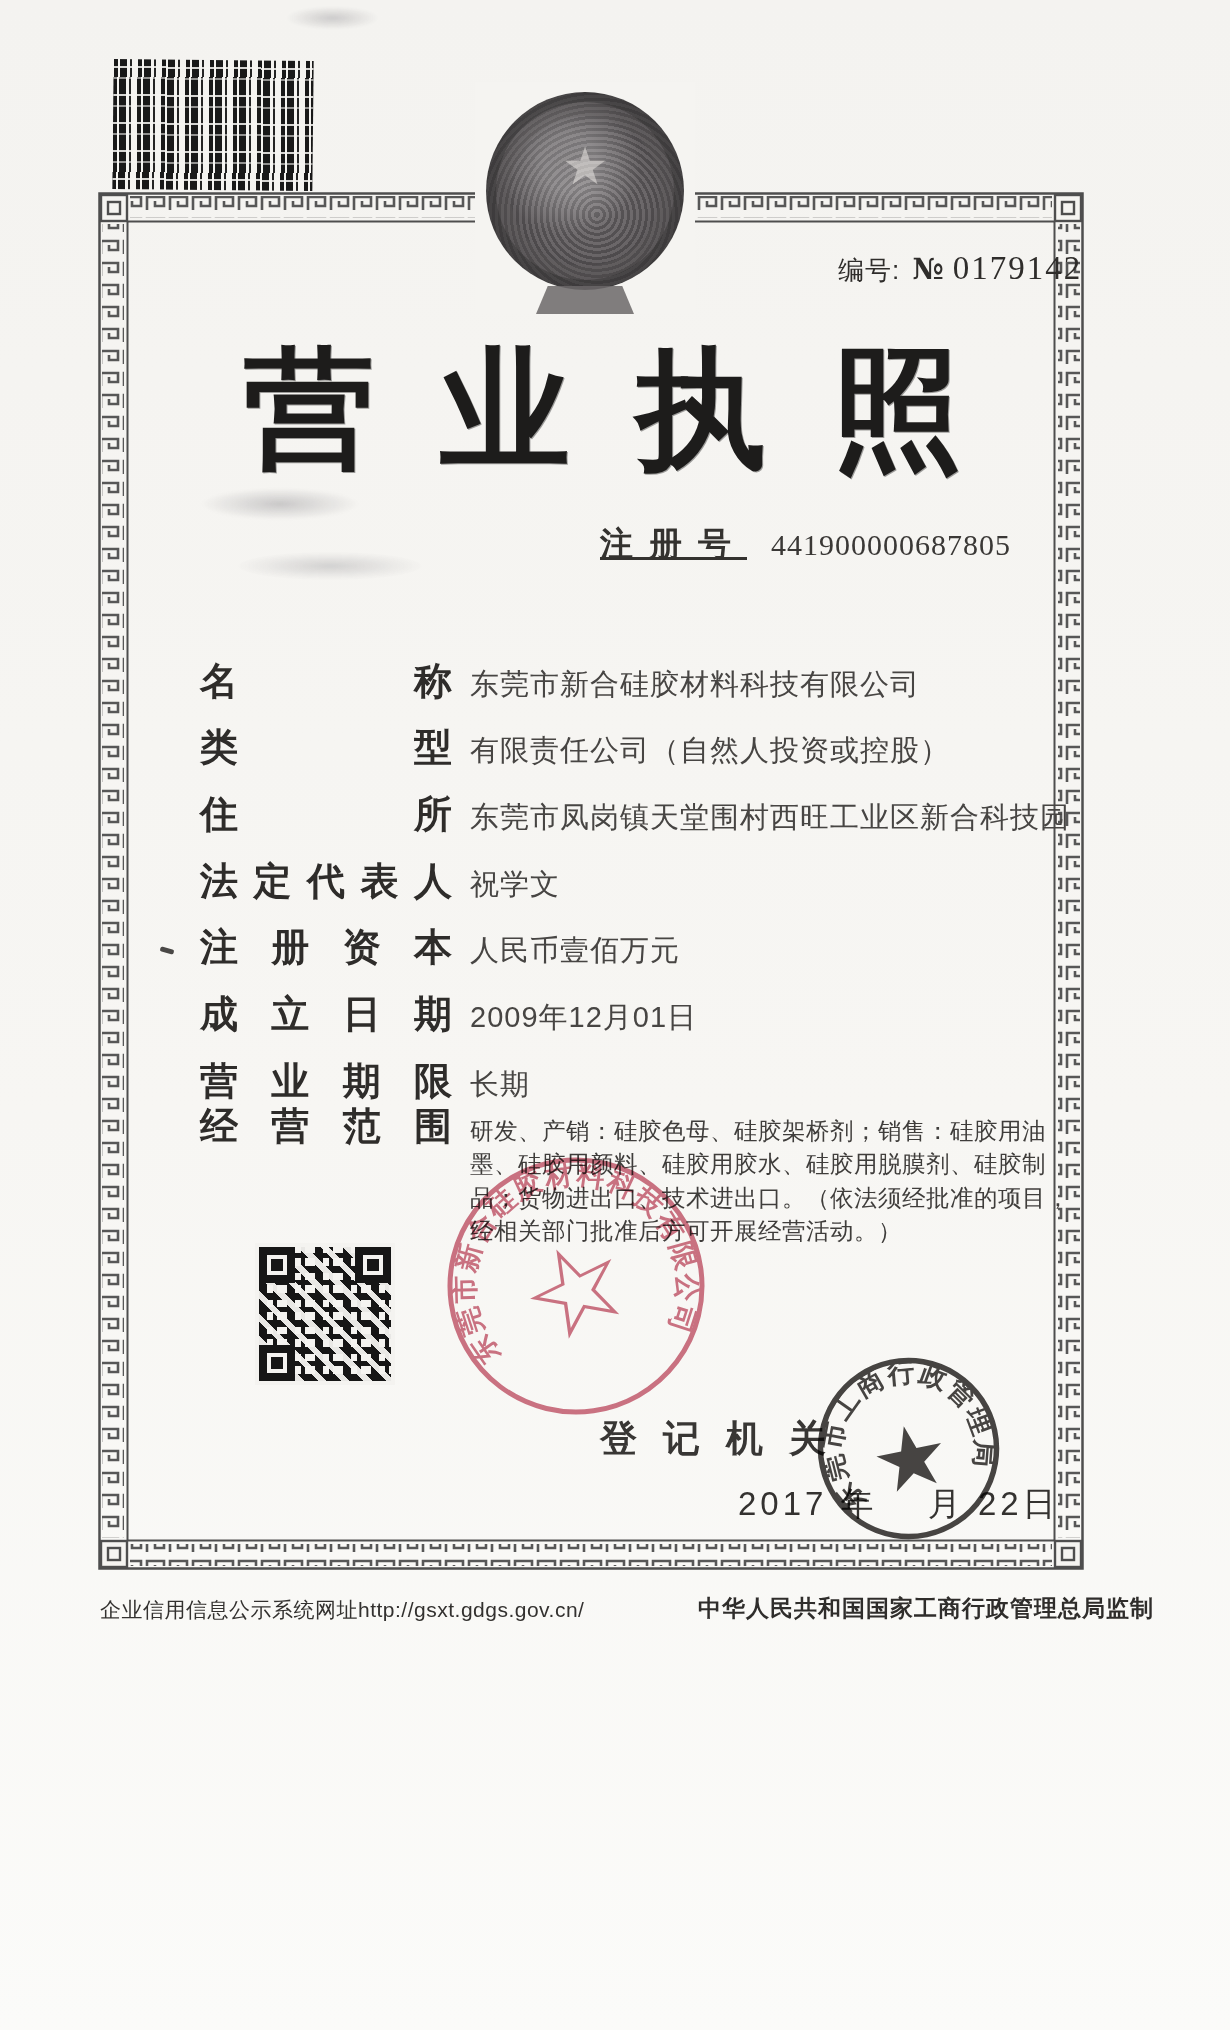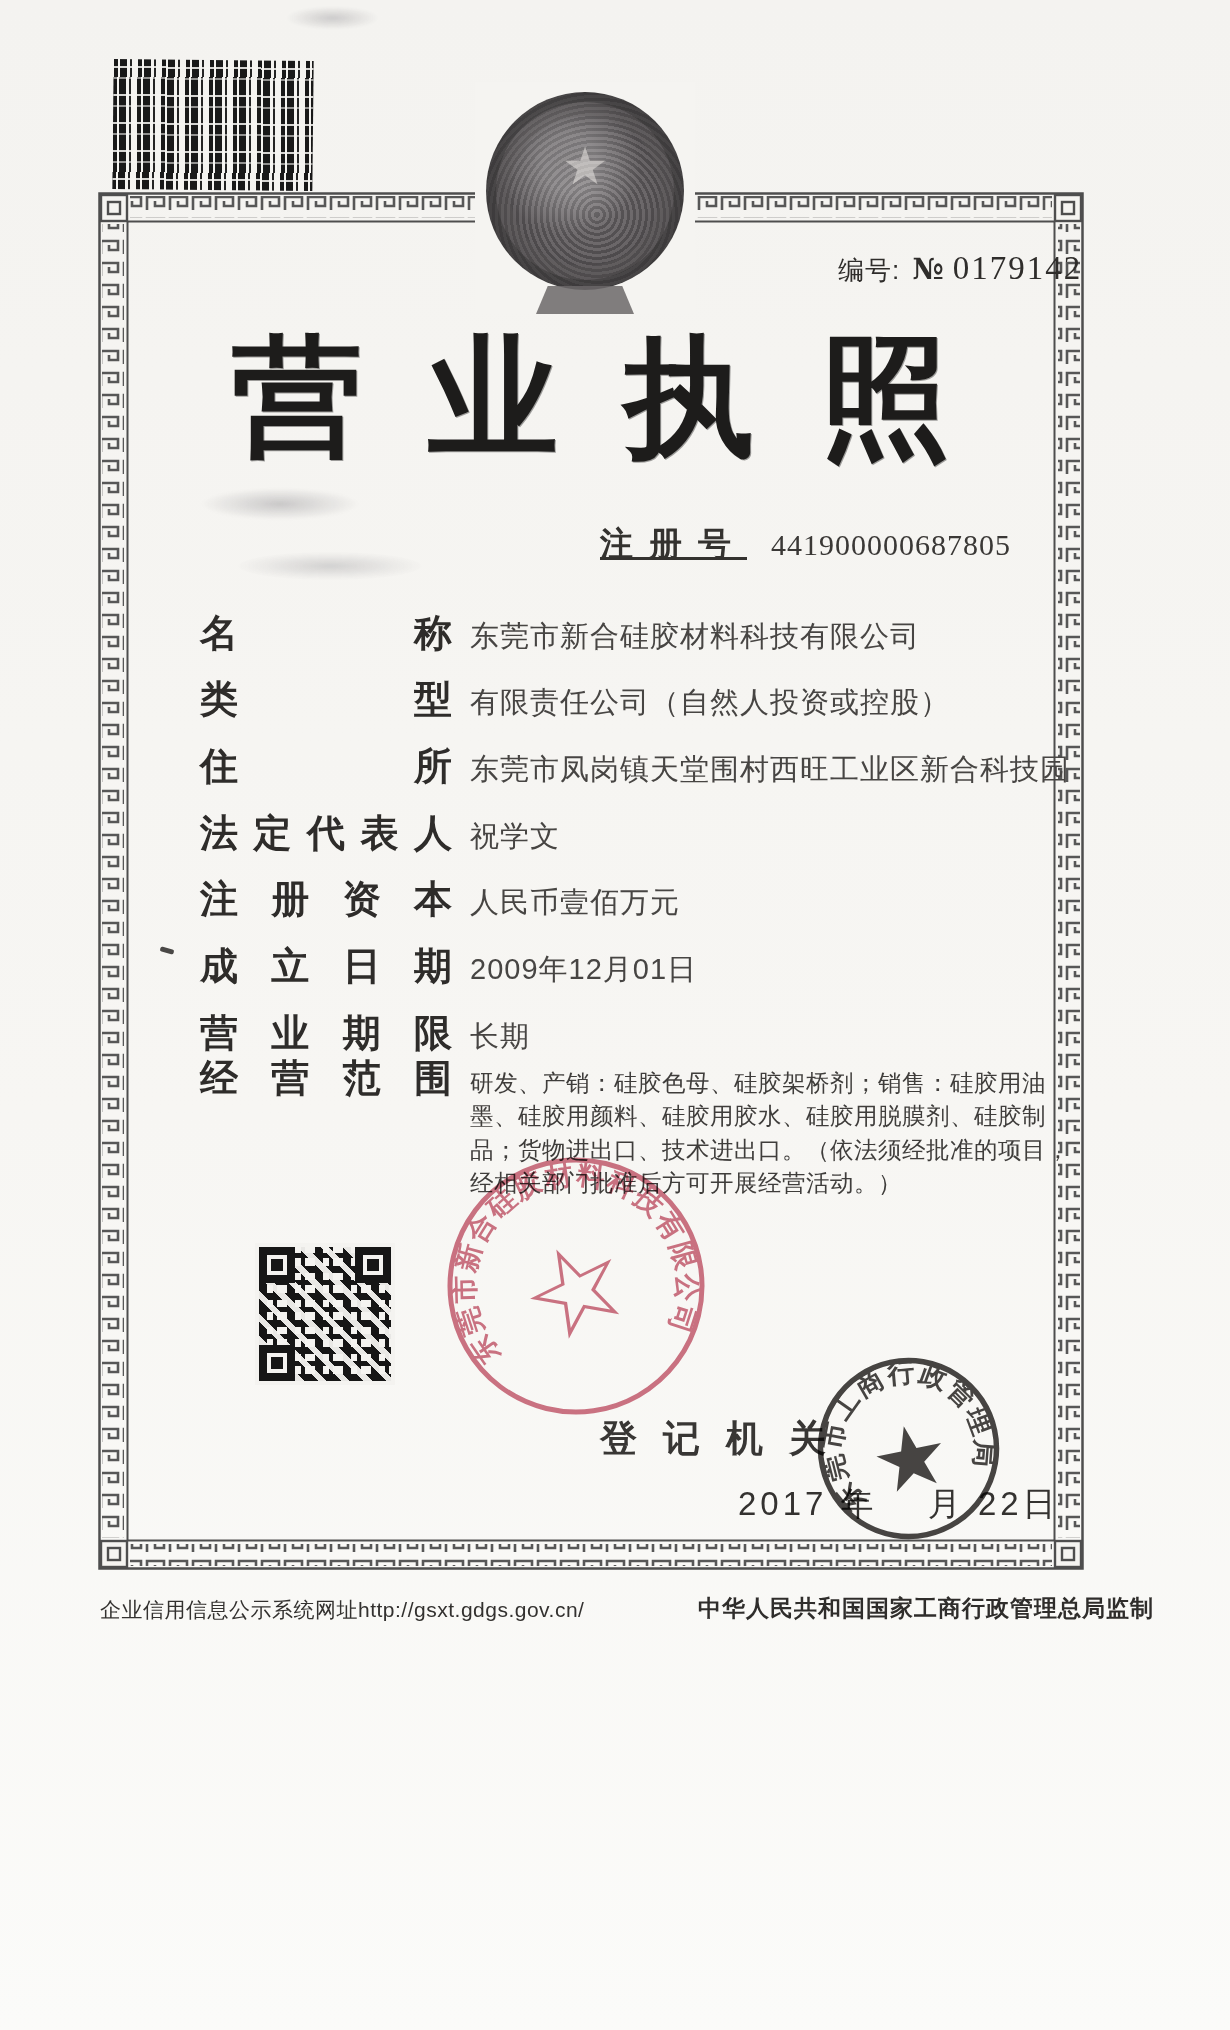--- a/index.html
+++ b/index.html
@@ -35,35 +35,35 @@
     clip-path:polygon(12% 0, 88% 0, 100% 100%, 0 100%);
   }
   
   .frame{position:absolute; left:98px; top:192px; z-index:1;}
   
   .serial{position:absolute; left:838px; top:250px; z-index:4; font-size:26px; color:#2f2d2b; letter-spacing:1px;}
   .serial .no{font-family:"DejaVu Serif", serif; font-weight:700; font-size:29px; margin:0 8px 0 12px;}
   .serial .digits{font-family:Liberation Serif, serif; font-size:33px; letter-spacing:2px;}
   
   .title{
-    position:absolute; left:98px; top:316px; width:986px; margin:0; z-index:4;
+    position:absolute; left:98px; top:316px; width:986px; margin:12px; z-index:4;
     text-align:center; font-size:130px; line-height:1.25; font-weight:800; color:#1d1c1b;
     letter-spacing:66px; transform:translateX(33px);
     text-shadow:1px 1px 0 rgba(20,20,20,.4);
   }
   
   .regno{position:absolute; left:600px; top:522px; z-index:4; display:flex; align-items:baseline; gap:24px;}
   .reg-label{font-size:33px; letter-spacing:16px; font-weight:600; color:#34322f;text-decoration:underline;}
   .reg-num{font-family:"Liberation Serif", serif; font-size:30px; color:#3a3836; letter-spacing:1px;}
   
   .fields{position:absolute; left:200px; top:608px; width:885px; height:640px; z-index:4;}
   .field{position:absolute; left:0; display:flex; align-items:baseline; width:100%;}
   .flabel{
     flex:none; width:252px; font-size:38px; font-weight:600; color:#2e2c2a;
-    text-align:justify; text-align-last:justify; letter-spacing:0;
+    text-align:justify; text-align-last:justify; letter-spacing:0;margin-top:48px;
   }
   .fvalue{margin-left:18px; font-size:29px; color:#474543; letter-spacing:1px;}
   .fvalue.scope{font-size:23.5px; line-height:1.42; width:612px; letter-spacing:.5px; color:#3f3d3b;}
   
   .qr{position:absolute; left:255px; top:1243px; width:140px; height:142px; background:#f4f3f0; z-index:4; padding:0;}
   .qr-noise{
     position:absolute; inset:4px;
     background:
       repeating-linear-gradient(45deg, rgba(244,243,240,0) 0 10px, rgba(244,243,240,.95) 10px 16px),
       repeating-linear-gradient(90deg, #161616 0 8px, rgba(0,0,0,0) 8px 14px, #161616 14px 18px, rgba(0,0,0,0) 18px 28px),

